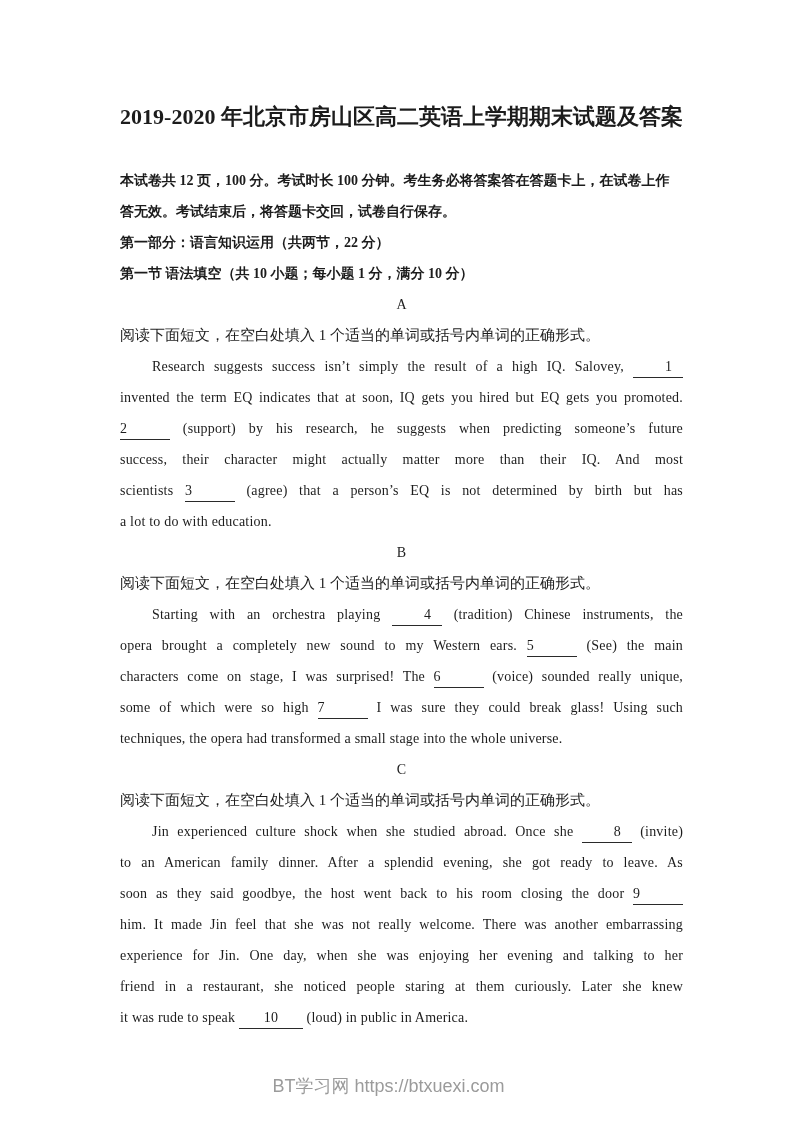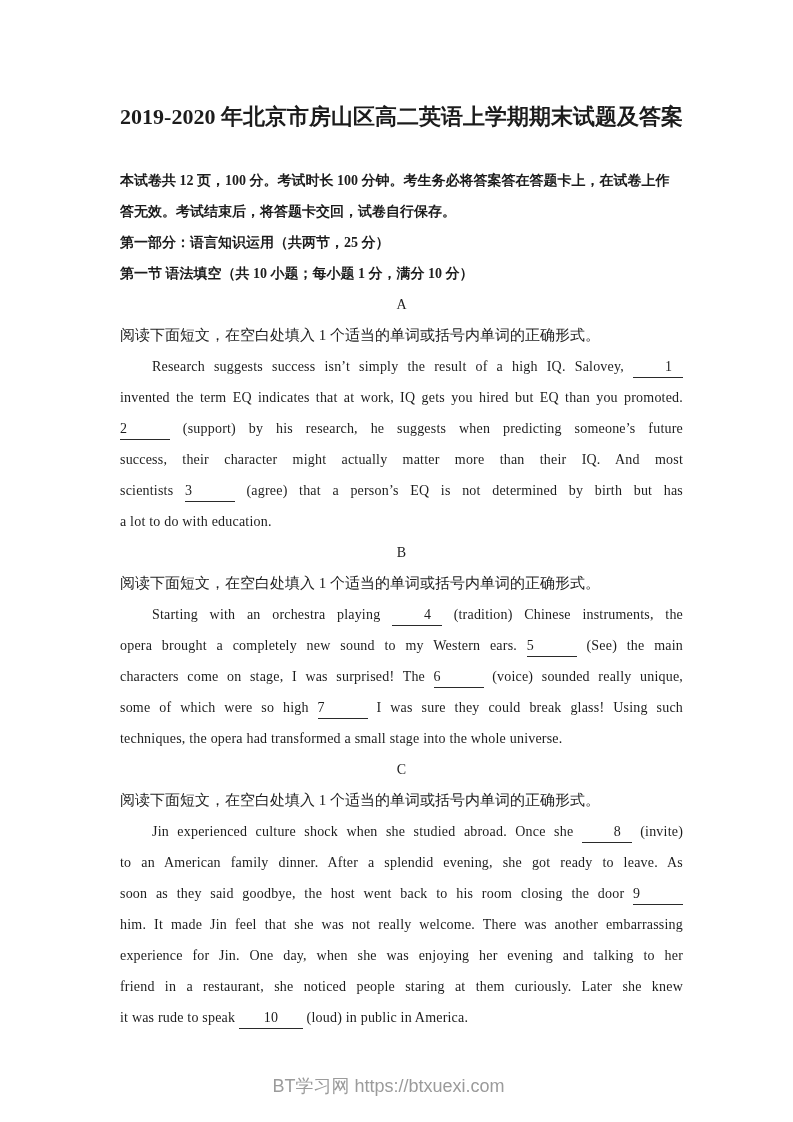--- a/index.html
+++ b/index.html
@@ -64,30 +64,30 @@
 
     <div class="doc-title">2019-2020 年北京市房山区高二英语上学期期末试题及答案</div>
 
     <div class="body-block">
 
       <div>
           <div class="line cnb">本试卷共 12 页，100 分。考试时长 100 分钟。考生务必将答案答在答题卡上，在试卷上作</div>
           <div class="line cnb">答无效。考试结束后，将答题卡交回，试卷自行保存。</div>
         </div>
 
-      <div class="line cnb">第一部分：语言知识运用（共两节，25 分）</div>
+      <div class="line cnb">第一部分：语言知识运用（共两节，22 分）</div>
 
       <div class="line cnb">第一节 语法填空（共 10 小题；每小题 1 分，满分 10 分）</div>
 
       <div id="passages">
           <div>
             <div class="line passage-label">A</div>
             <div class="line cn">阅读下面短文，在空白处填入 1 个适当的单词或括号内单词的正确形式。</div>
             <div class="line en jl ind">Research suggests success isn’t simply the result of a high IQ. Salovey, <span class="blank" style="min-width:50px">1</span></div>
-            <div class="line en jl">invented the term EQ indicates that at work, IQ gets you hired but EQ than you promoted.</div>
+            <div class="line en jl">invented the term EQ indicates that at soon, IQ gets you hired but EQ gets you promoted.</div>
             <div class="line en jl"><span class="blank" style="min-width:50px">2</span> (support) by his research, he suggests when predicting someone’s future</div>
             <div class="line en jl">success, their character might actually matter more than their IQ. And most</div>
             <div class="line en jl">scientists <span class="blank" style="min-width:50px">3</span> (agree) that a person’s EQ is not determined by birth but has</div>
             <div class="line en">a lot to do with education.</div>
           </div>
           <div>
             <div class="line passage-label">B</div>
             <div class="line cn">阅读下面短文，在空白处填入 1 个适当的单词或括号内单词的正确形式。</div>
             <div class="line en jl ind">Starting with an orchestra playing <span class="blank" style="min-width:50px">4</span> (tradition) Chinese instruments, the</div>
             <div class="line en jl">opera brought a completely new sound to my Western ears. <span class="blank" style="min-width:50px">5</span> (See) the main</div>

